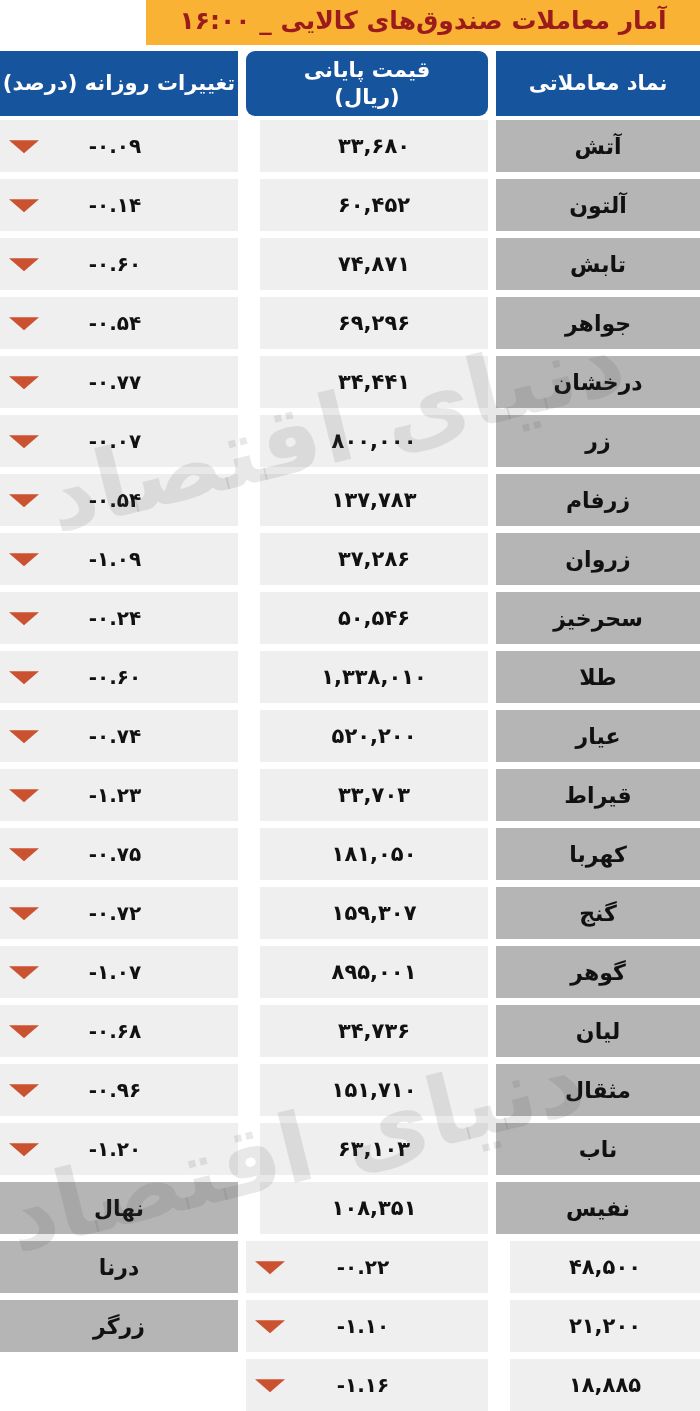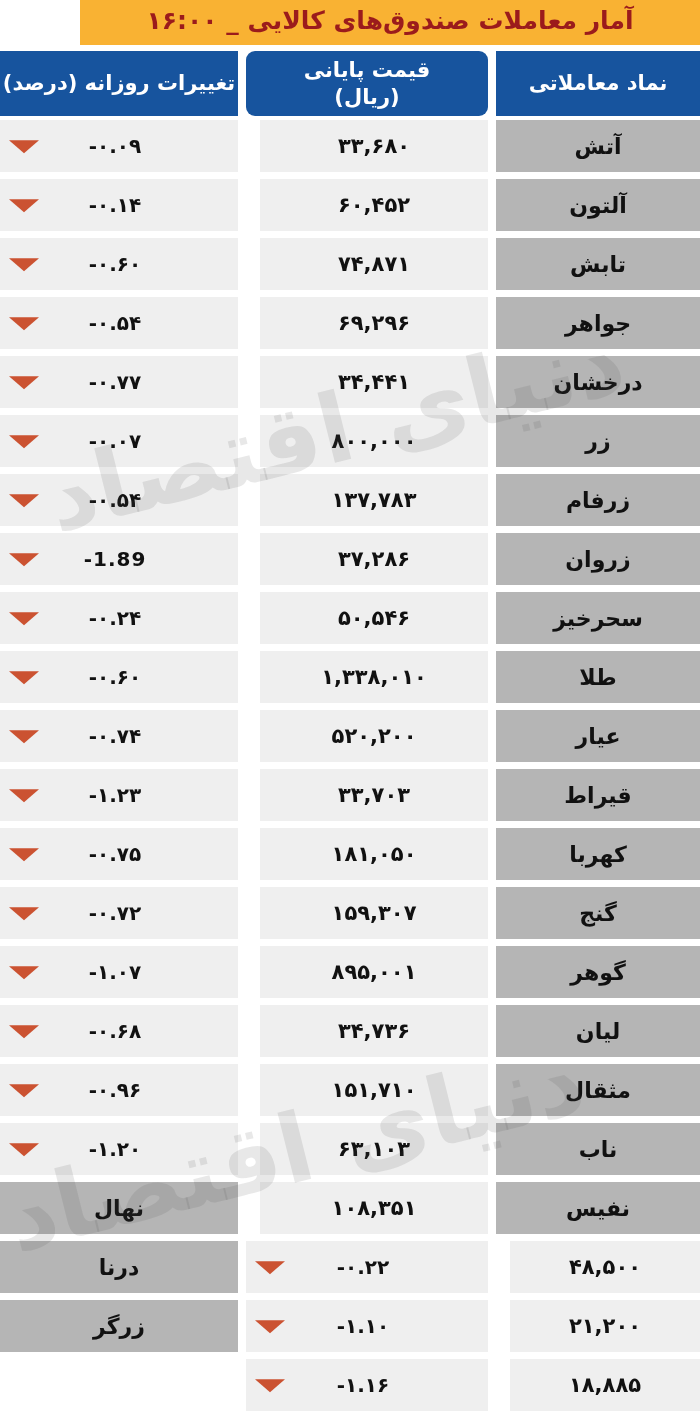--- a/index.html
+++ b/index.html
@@ -17,21 +17,21 @@
   html,body{
     width:700px;height:1411px;
     background:var(--page-bg);
     font-family:"DejaVu Sans","Liberation Sans",sans-serif;
     overflow:hidden;
   }
   .page{position:relative;width:700px;height:1411px;direction:rtl;}
 
   
   .title-bar{
-    height:45px;width:620px;
+    height:45px;width:554px;
     background:var(--title-bar-bg);
     display:flex;align-items:center;justify-content:center;
   }
   .title-bar .title-text{
     color:var(--title-text);
     font-size:25px;font-weight:bold;
     line-height:1;padding-bottom:4px;
   }
 
   
@@ -197,21 +197,21 @@
     </div>
 
     <div class="cell symbol-cell">
       <span>زروان</span>
     </div>
     <div class="cell price-cell">
       <span class="num">۳۷,۲۸۶</span>
     </div>
     <div class="cell change-cell">
       <span class="arrow-down"></span>
-      <span class="num">-1.89</span>
+      <span class="num">-۱.۰۹</span>
     </div>
 
     <div class="cell symbol-cell">
       <span>سحرخیز</span>
     </div>
     <div class="cell price-cell">
       <span class="num">۵۰,۵۴۶</span>
     </div>
     <div class="cell change-cell">
       <span class="arrow-down"></span>

